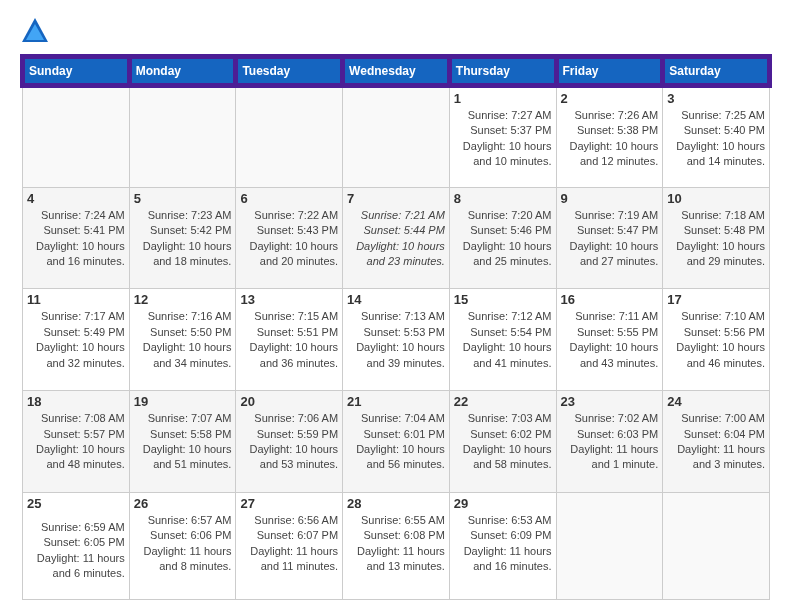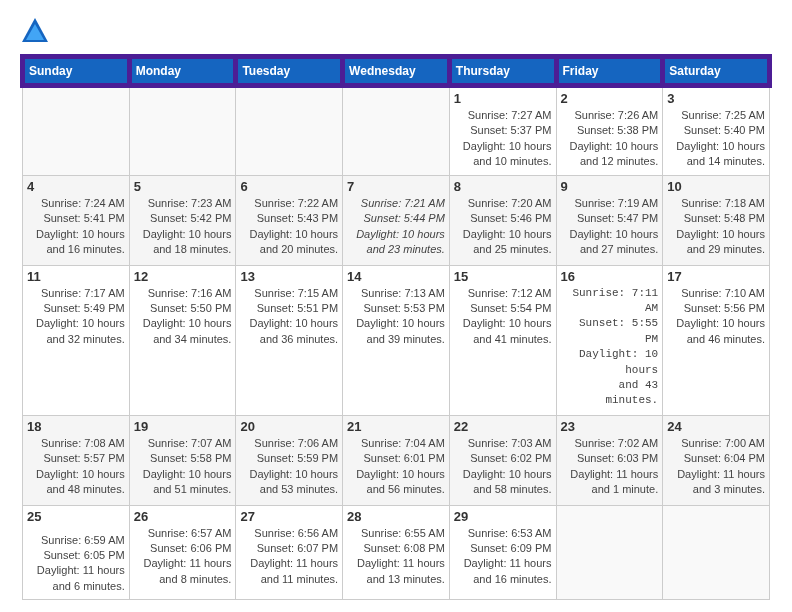--- a/index.html
+++ b/index.html
@@ -237,21 +237,21 @@
           </td>
           <td>
             <span class="day-num">15</span>
             <div class="day-info" style="white-space: pre-line;">Sunrise: 7:12 AM
 Sunset: 5:54 PM
 Daylight: 10 hours
 and 41 minutes.</div>
           </td>
           <td>
             <span class="day-num">16</span>
-            <div class="day-info" style="white-space: pre-line; font-family: Liberation Mono, monospace;">Sunrise: 7:11 AM
+            <div class="day-info" style="white-space: pre-line;">Sunrise: 7:11 AM
 Sunset: 5:55 PM
 Daylight: 10 hours
 and 43 minutes.</div>
           </td>
           <td>
             <span class="day-num">17</span>
             <div class="day-info" style="white-space: pre-line;">Sunrise: 7:10 AM
 Sunset: 5:56 PM
 Daylight: 10 hours
 and 46 minutes.</div>

